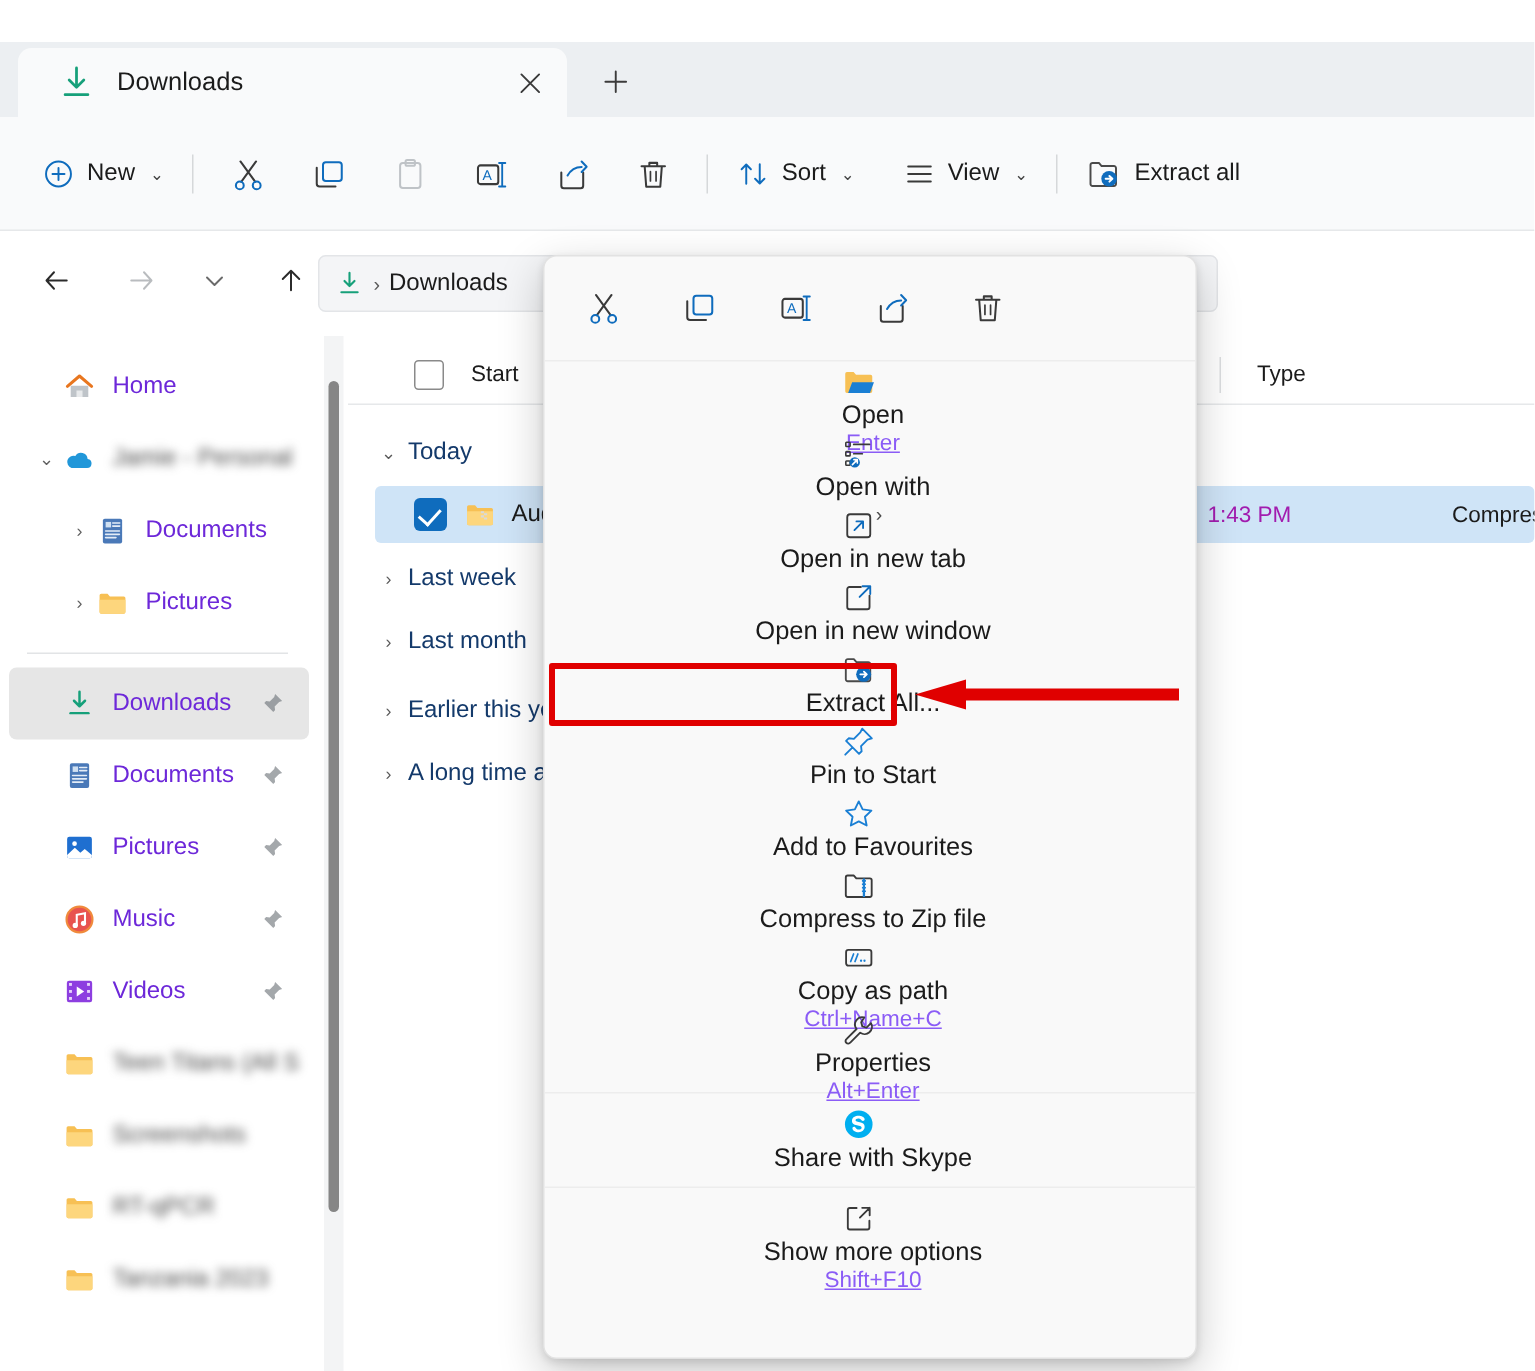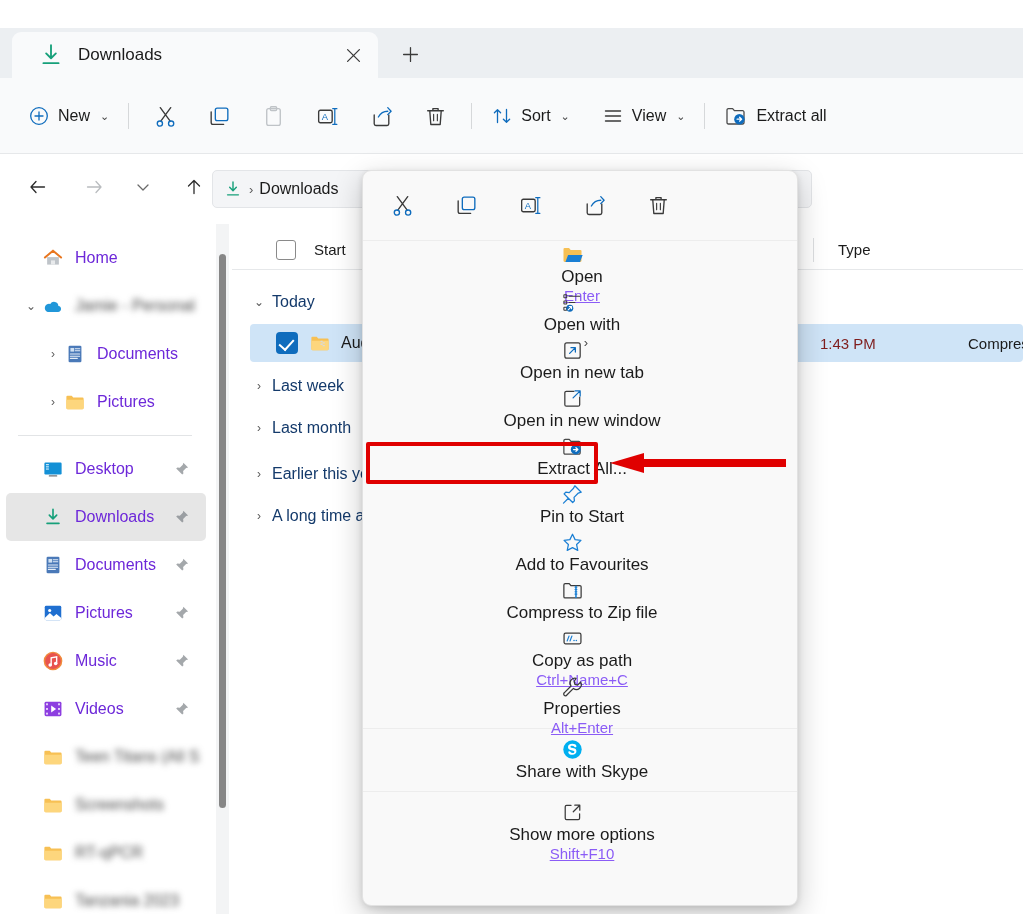--- a/index.html
+++ b/index.html
@@ -138,21 +138,21 @@
   .row-check {
     width: 22px; height: 22px; border-radius: 4px; background: #0f6cbd;
     margin-left: 26px; margin-right: 10px; position: relative; flex: 0 0 22px;
   }
   .row-check::after {
     content: ""; position: absolute; left: 6px; top: 4px; width: 7px; height: 12px;
     border: solid #fff; border-width: 0 2px 2px 0; transform: rotate(42deg);
   }
   .row-zip { width: 24px; height: 22px; position: relative; flex: 0 0 24px; margin-right: 9px; }
   .row-name { font-size: 16px; color: #1b1b1b; white-space: nowrap; }
-  .row-date { position: absolute; left: 570px; font-size: 15px; color: #7f1d1d; }
+  .row-date { position: absolute; left: 555px; font-size: 15px; color: #a21caf; }
   .row-type { position: absolute; left: 718px; font-size: 15px; color: #1b1b1b; white-space: nowrap; }
 
   
   .ctxmenu {
     position: absolute; left: 362px; top: 142px; width: 436px; height: 736px;
     background: #f9f9f9; border: 1px solid #e2e2e2; border-radius: 9px;
     box-shadow: 0 10px 30px rgba(0,0,0,.22), 0 2px 6px rgba(0,0,0,.12);
     overflow: hidden;
   }
   .ctx-toolbar {
@@ -367,38 +367,20 @@
         <svg class="ico-svg" width="22" height="22" viewBox="0 0 24 24">
           <path d="M2.6 18.6V6.4a1.2 1.2 0 011.2-1.2h4.6l1.7 2h10.1a1.2 1.2 0 011.2 1.2v10.2a1.2 1.2 0 01-1.2 1.2H3.8a1.2 1.2 0 01-1.2-1.2z" fill="#f7c054"></path>
           <path d="M2.6 9.6h18.8v9a1.2 1.2 0 01-1.2 1.2H3.8a1.2 1.2 0 01-1.2-1.2z" fill="#fdd67d"></path>
         </svg>
       </span>
       <span class="nav-label">Pictures</span>
     </div>
 
     <div class="nav-divider"></div>
 
-    <div class="nav-item">
-      <span class="nav-exp"></span>
-      <span class="nav-ico">
-        <svg class="ico-svg" width="22" height="22" viewBox="0 0 24 24">
-          <rect x="2.6" y="5" width="18.8" height="13" rx="1.3" fill="#1390d6"></rect>
-          <rect x="4.3" y="6.6" width="3.2" height="1.3" fill="#cfeaf9"></rect>
-          <rect x="4.3" y="9" width="3.2" height="1.3" fill="#cfeaf9"></rect>
-          <rect x="4.3" y="11.4" width="3.2" height="1.3" fill="#cfeaf9"></rect>
-          <path d="M8 19.6h8" stroke="#6c7278" stroke-width="1.3" stroke-linecap="round"></path>
-        </svg>
-      </span>
-      <span class="nav-label">Desktop</span>
-      <span class="nav-pin">
-        <svg class="ico-svg" width="16" height="16" viewBox="0 0 16 16">
-          <path d="M9.6 1.9l4.5 4.5-2 .6-3 3 .3 2.4-1.2 1.2-3-3-3.4 3.4 3.4-3.4-3-3L3.4 6.4l2.4.3 3-3 .6-2z" fill="#6d7379"></path>
-        </svg>
-      </span>
-    </div>
 
     <div class="nav-item selected">
       <span class="nav-exp"></span>
       <span class="nav-ico">
         <svg class="ico-svg" width="22" height="22" viewBox="0 0 24 24">
           <path d="M12 3.5v10M12 14l-4-4M12 14l4-4" stroke="#16a07a" stroke-width="1.8" fill="none" stroke-linecap="round"></path>
           <path d="M5.5 19h13" stroke="#16a07a" stroke-width="1.8" stroke-linecap="round"></path>
         </svg>
       </span>
       <span class="nav-label">Downloads</span>

